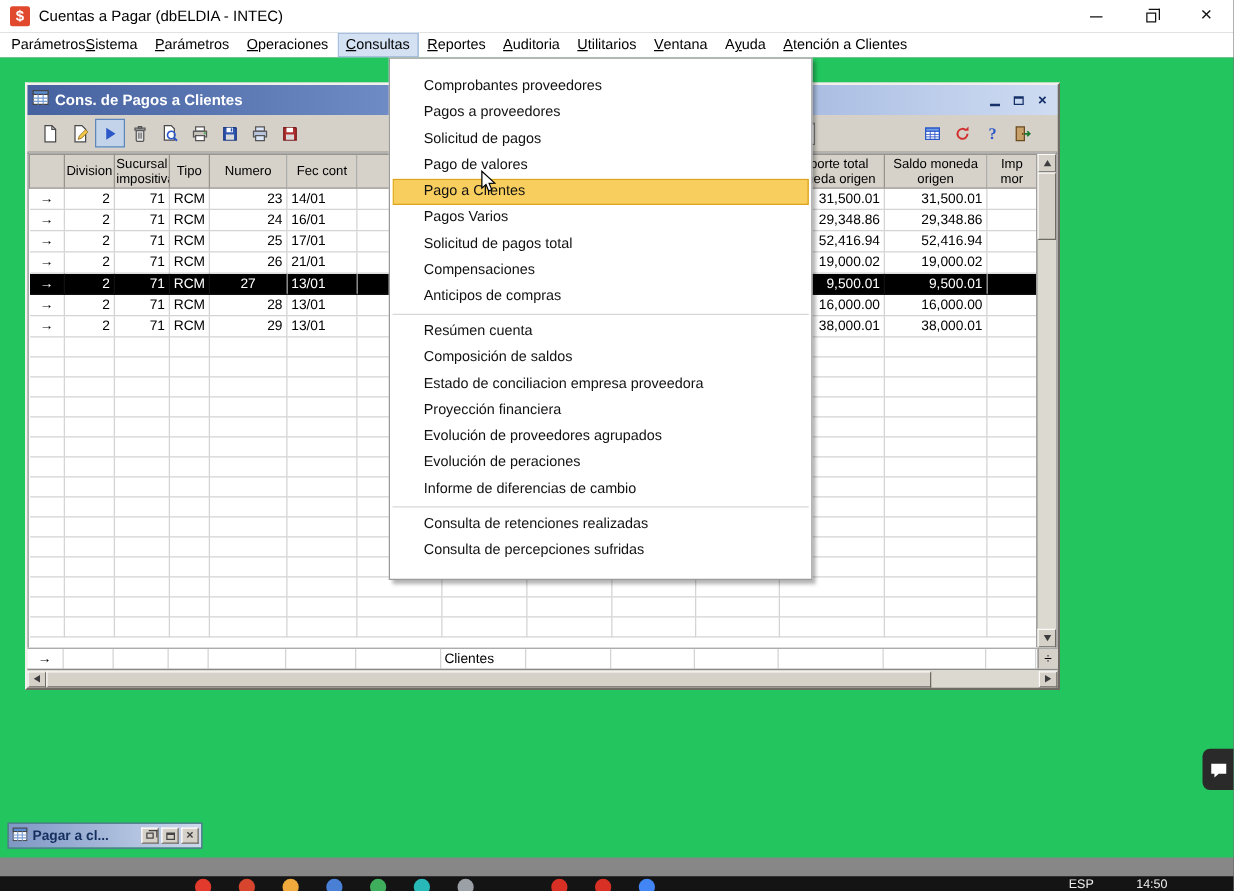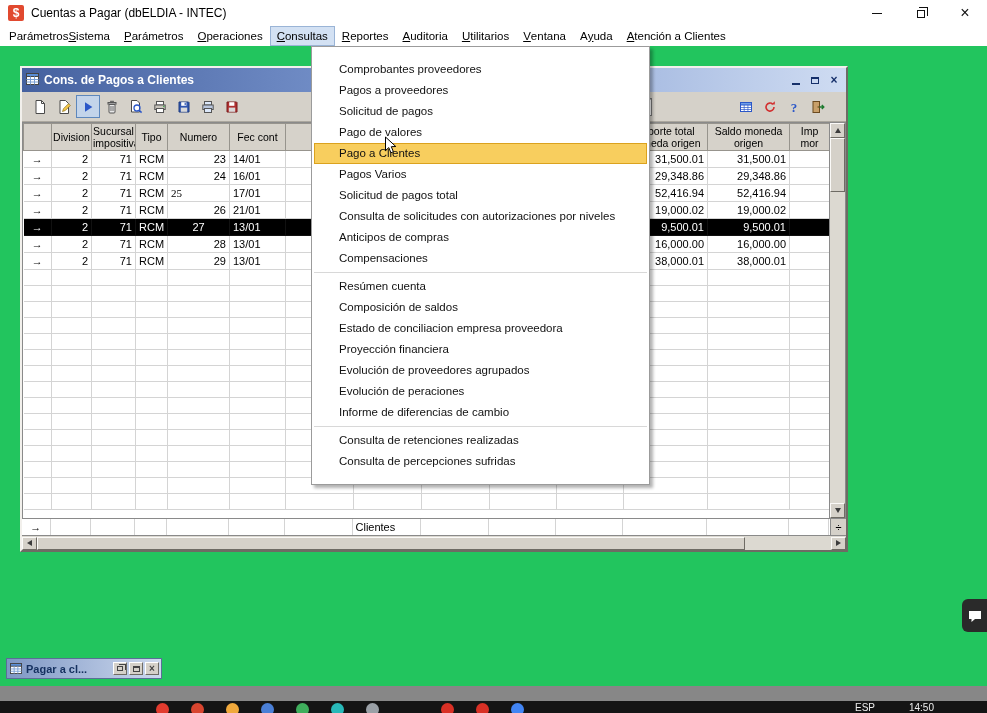--- a/index.html
+++ b/index.html
@@ -419,21 +419,21 @@
                   <td style="text-align: left;"></td>
                   <td style="text-align: right;">29,348.86</td>
                   <td style="text-align: right;">29,348.86</td>
                   <td style="text-align: right;"></td>
                 </tr>
                 <tr>
                   <td class="marker" style="text-align: center;">→</td>
                   <td style="text-align: right;">2</td>
                   <td style="text-align: right;">71</td>
                   <td style="text-align: left;">RCM</td>
-                  <td style="text-align: left; font-family: Liberation Serif, serif;">25</td>
+                  <td style="text-align: right;">25</td>
                   <td style="text-align: left;">17/01</td>
                   <td style="text-align: left;"></td>
                   <td style="text-align: left;"></td>
                   <td style="text-align: left;"></td>
                   <td style="text-align: left;"></td>
                   <td style="text-align: left;"></td>
                   <td style="text-align: right;">52,416.94</td>
                   <td style="text-align: right;">52,416.94</td>
                   <td style="text-align: right;"></td>
                 </tr>
@@ -834,23 +834,22 @@
     <svg class="cursor" width="13" height="19" viewBox="0 0 13 19">
       <path d="M1.5 1 L1.5 14.5 L4.8 11.6 L6.9 16.8 L9.4 15.7 L7.3 10.7 L11.8 10.5 Z" fill="#fff" stroke="#000"></path>
     </svg>
   <div class="dd-item">Comprobantes proveedores</div>
       <div class="dd-item">Pagos a proveedores</div>
       <div class="dd-item">Solicitud de pagos</div>
       <div class="dd-item">Pago de valores</div>
       <div class="dd-item hl">Pago a Clientes</div>
       <div class="dd-item">Pagos Varios</div>
       <div class="dd-item">Solicitud de pagos total</div>
-      <div class="dd-item">Consulta de solicitudes con autorizaciones por niveles</div>
+      <div class="dd-item">Compensaciones</div>
       <div class="dd-item">Anticipos de compras</div>
-      <div class="dd-item">Compensaciones</div>
       <div class="dd-sep"></div>
       <div class="dd-item">Resúmen cuenta</div>
       <div class="dd-item">Composición de saldos</div>
       <div class="dd-item">Estado de conciliacion empresa proveedora</div>
       <div class="dd-item">Proyección financiera</div>
       <div class="dd-item">Evolución de proveedores agrupados</div>
       <div class="dd-item">Evolución de peraciones</div>
       <div class="dd-item">Informe de diferencias de cambio</div>
       <div class="dd-sep"></div>
       <div class="dd-item">Consulta de retenciones realizadas</div>

